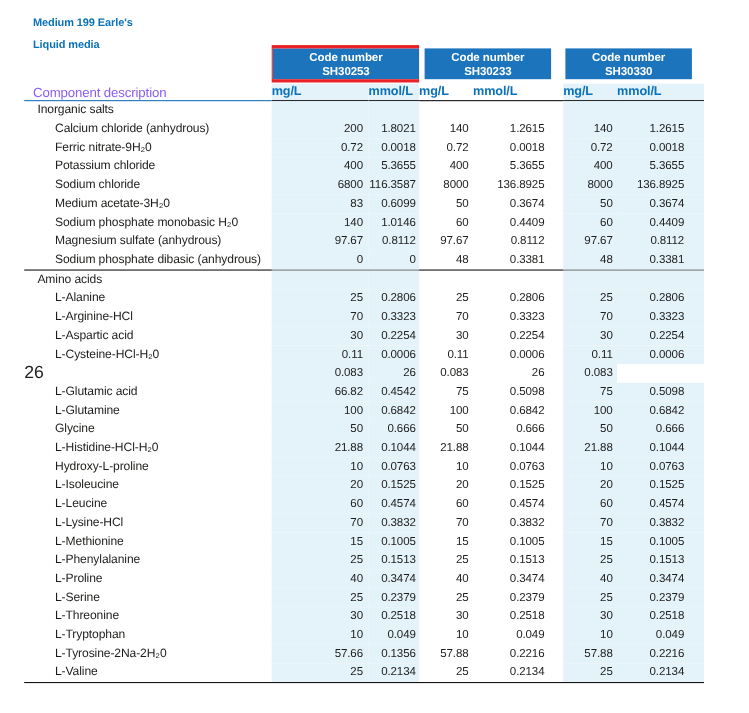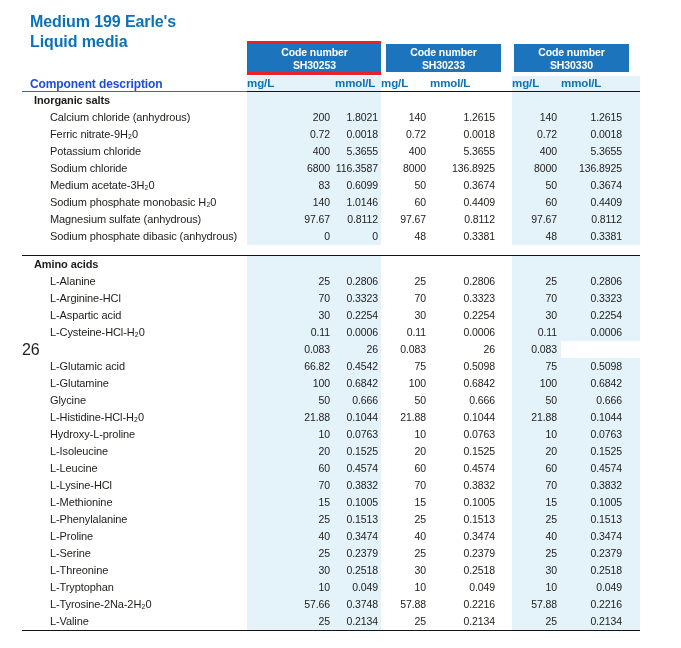--- a/index.html
+++ b/index.html
@@ -3,21 +3,21 @@
 <meta charset="utf-8">
 <style>
   html,body{margin:0;padding:0;}
   body{
     width:681px;height:648px;background:#ffffff;overflow:hidden;
     font-family:"Liberation Sans","DejaVu Sans",sans-serif;
     color:#1d1d1b; letter-spacing:-0.1px;
   }
   .page-title{
     margin:12px 0 0 30px; color:#0b72b9; font-weight:bold;
-    font-size:16px; line-height:20px; position:relative; z-index:2;
+    font-size:10px; line-height:20px; position:relative; z-index:2;
   }
   .sheet-table{ margin:-12px 0 0 22px; width:618px; position:relative; z-index:1; }
   .trow{ display:grid; grid-template-columns:225px 88px 46px 49px 82px 49px 79px; height:17px; line-height:17px; }
   .cell{ overflow:hidden; white-space:nowrap; }
 
   
   .trow > :nth-child(n+2){ text-align:right; font-size:10.5px; }
   .trow > :nth-child(2){ padding-right:5px; }
   .trow > :nth-child(3){ padding-right:3px; }
   .trow > :nth-child(4){ padding-right:4px; }
@@ -42,26 +42,26 @@
   .w2 .hbox{ margin:4px 8px 0 2px; }
   .hbox.hl{ outline:3px solid #ea2127; }
 
   
   .unit-row{ height:16px; line-height:14px; align-items:end; }
   .unit-row > :nth-child(1){ border-bottom:1.5px solid #1b75bc; }
   .unit-row > :nth-child(n+2){
     border-bottom:1.5px solid #141414; text-align:left;
     font-weight:bold; color:#0b72b9; font-size:11.5px; padding-bottom:1px;
   }
-  .comp-desc{ font-weight:bold; color:#1d4ed8; font-size:12px; padding-left:8px; }
-
-  
-  .section-title{ font-weight:bold; font-size:11px; padding-left:12px; }
+  .comp-desc{ font-weight:normal; color:#8b5cf6; font-size:12px; padding-left:8px; }
+
+  
+  .section-title{ font-weight:normal; font-size:11px; padding-left:12px; }
   .component-name{ font-size:11px; padding-left:28px; }
-  .ruled{ border-top:1.5px solid #141414;margin-top:10px; }
+  .ruled{ border-top:1.5px solid #141414; }
   .last-row{ border-bottom:1.5px solid #141414; }
 </style>
 </head>
 <body>
 
 <div class="page-title">
   <div>Medium 199 Earle's</div>
   <div>Liquid media</div>
 </div>
 
@@ -352,21 +352,21 @@
         <div class="cell">10</div>
         <div class="cell">0.049</div>
         <div class="cell">10</div>
         <div class="cell">0.049</div>
         <div class="cell">10</div>
         <div class="cell">0.049</div>
       </div>
       <div class="trow banded">
         <div class="cell component-name">L-Tyrosine-2Na-2H₂0</div>
         <div class="cell">57.66</div>
-        <div class="cell">0.3748</div>
+        <div class="cell">0.1356</div>
         <div class="cell">57.88</div>
         <div class="cell">0.2216</div>
         <div class="cell">57.88</div>
         <div class="cell">0.2216</div>
       </div>
       <div class="trow banded last-row">
         <div class="cell component-name">L-Valine</div>
         <div class="cell">25</div>
         <div class="cell">0.2134</div>
         <div class="cell">25</div>

